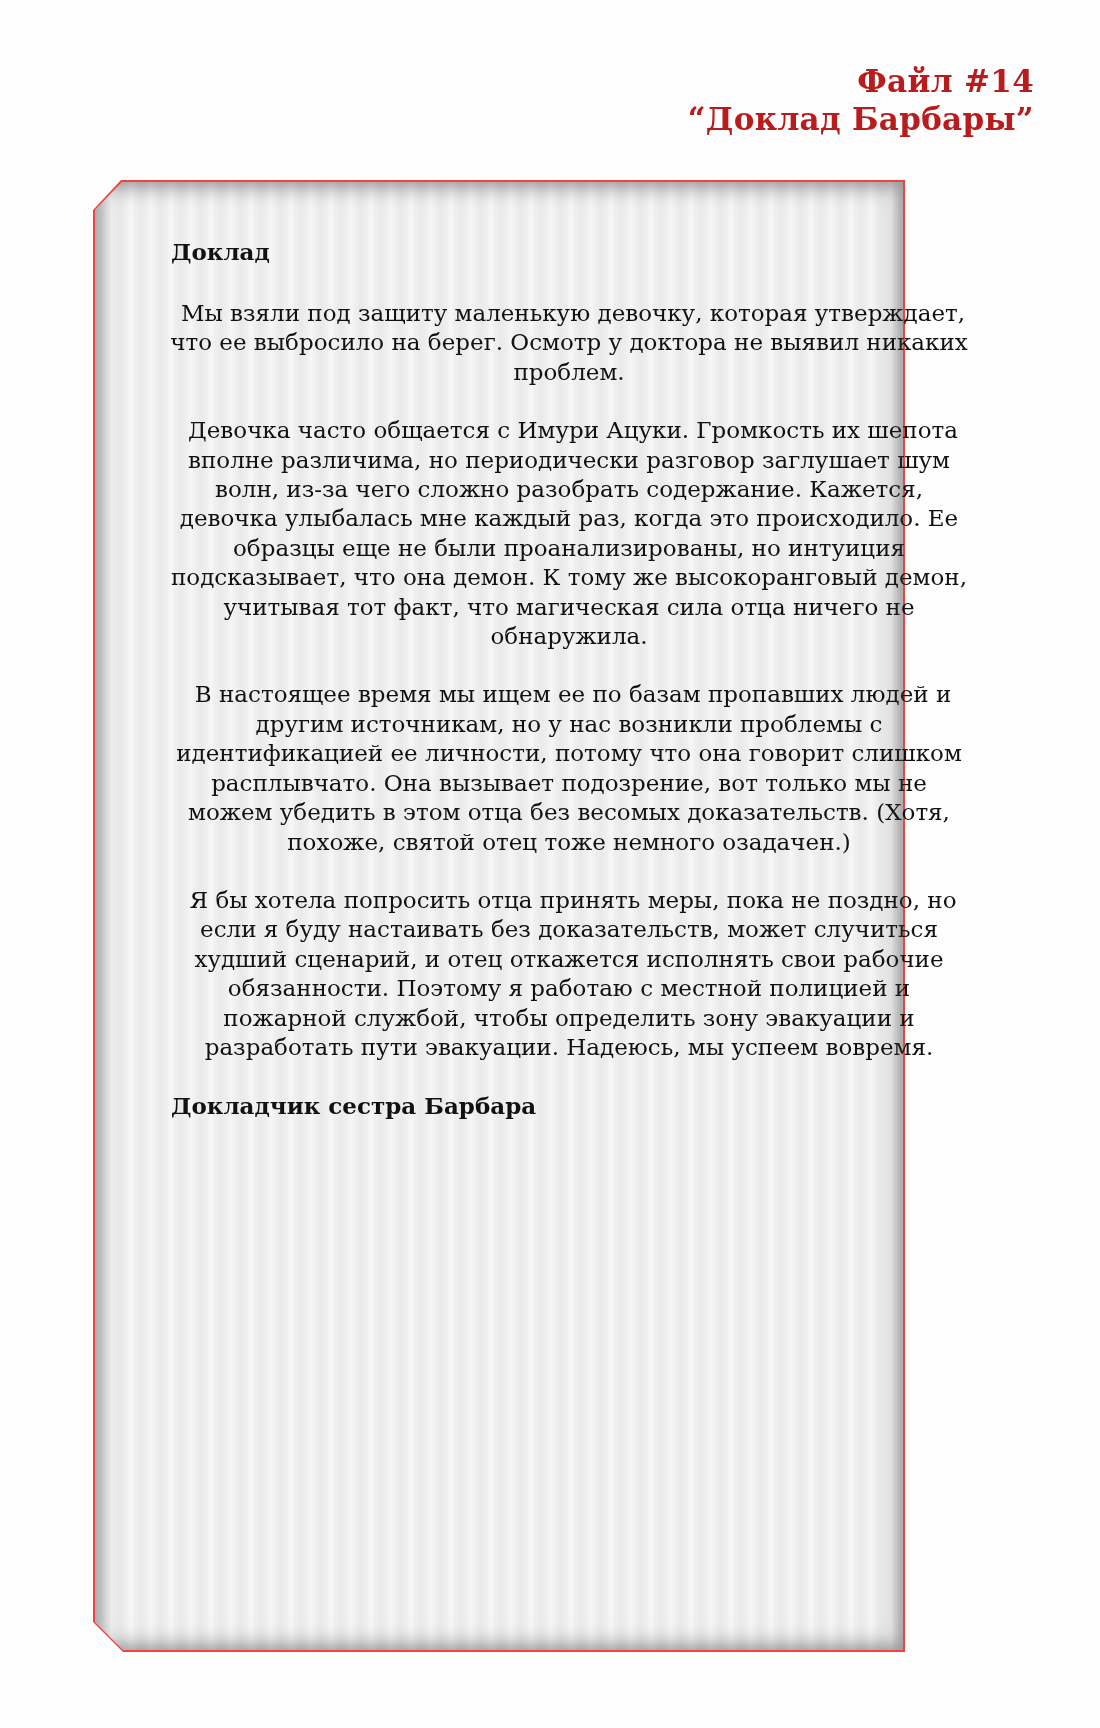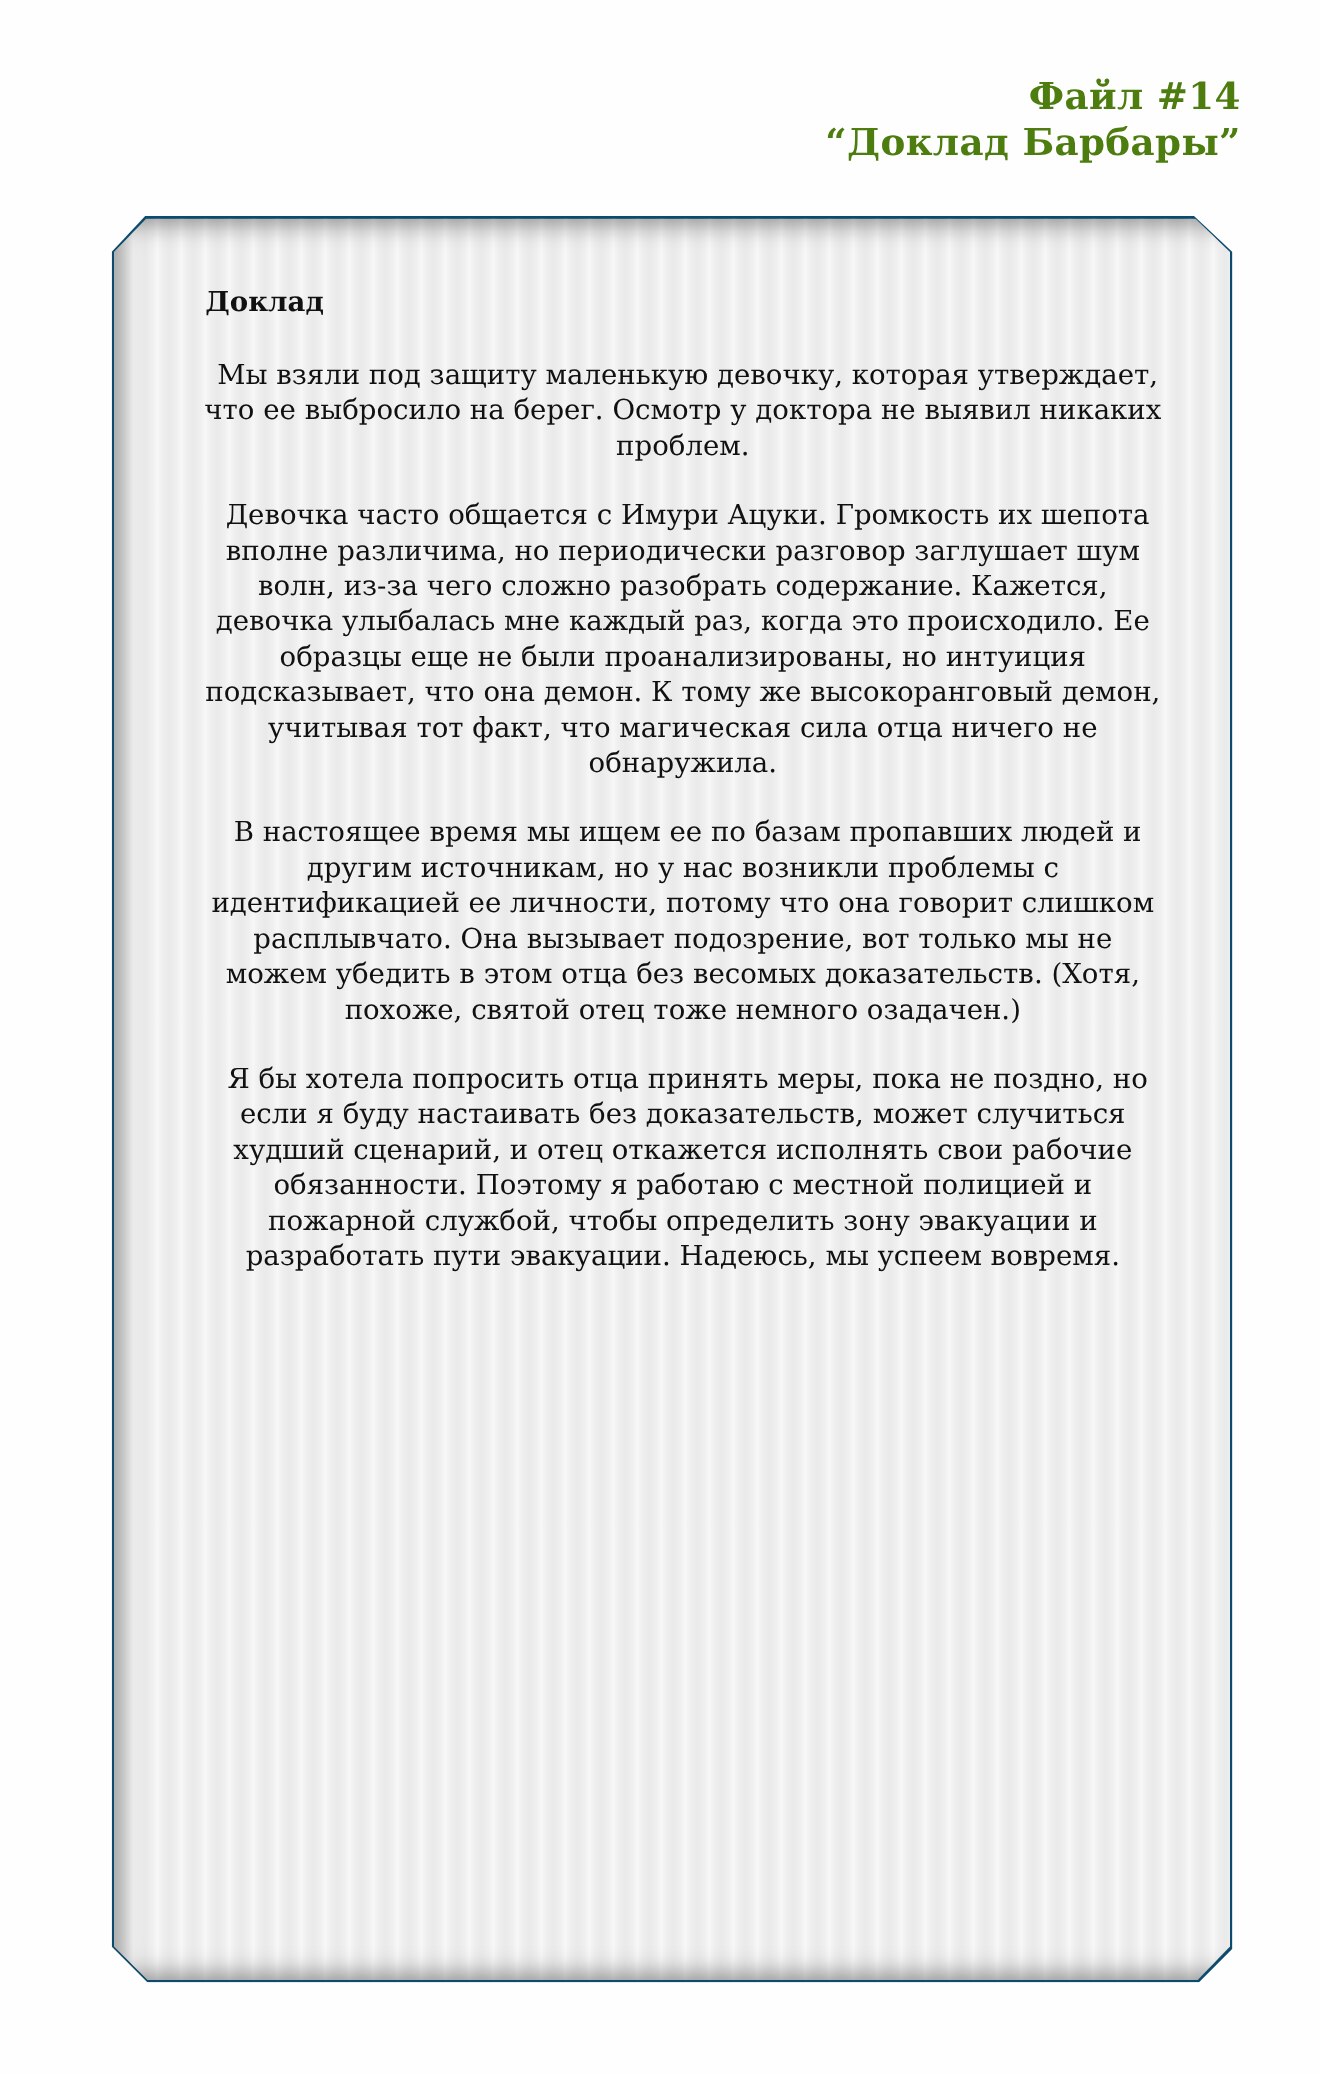--- a/index.html
+++ b/index.html
@@ -17,32 +17,31 @@
   }
   .file-header {
     position: absolute;
     right: 66px;
     top: 62px;
     text-align: right;
     font-family: "DejaVu Serif", serif;
     font-weight: bold;
     font-size: 31px;
     line-height: 38px;
-    color: #4d7c0f;
+    color: #b91c1c;
     letter-spacing: 0.3px;
   }
   .panel-wrap {
     position: absolute;
     left: 93px;
     top: 180px;
-    width: 934px;
+    width: 812px;
     height: 1472px;
-    background: #0c4a6e;
+    background: #ef4444;
     clip-path: polygon(28px 0, 902px 0, 934px 30px, 934px 1444px, 906px 1472px, 30px 1472px, 0 1442px, 0 30px);
-    padding-left: 36px;
   }
   .panel {
     position: absolute;
     inset: 2px;
     clip-path: polygon(27px 0, 901px 0, 930px 28px, 930px 1440px, 903px 1468px, 28px 1468px, 0 1440px, 0 28px);
     background:
       repeating-linear-gradient(90deg,
         rgba(255,255,255,0) 0px,
         rgba(0,0,0,0.025) 6px,
         rgba(255,255,255,0) 12px,
@@ -119,15 +118,16 @@
 расплывчато. Она вызывает подозрение, вот только мы не
 можем убедить в этом отца без весомых доказательств. (Хотя,
 похоже, святой отец тоже немного озадачен.)</p>
         <p class="para">Я бы хотела попросить отца принять меры, пока не поздно, но
 если я буду настаивать без доказательств, может случиться
 худший сценарий, и отец откажется исполнять свои рабочие
 обязанности. Поэтому я работаю с местной полицией и
 пожарной службой, чтобы определить зону эвакуации и
 разработать пути эвакуации. Надеюсь, мы успеем вовремя.</p>
       </div>
+      <div class="signature">Докладчик сестра Барбара</div>
     </div>
   </div>
 </div>
 
 </body></html>

